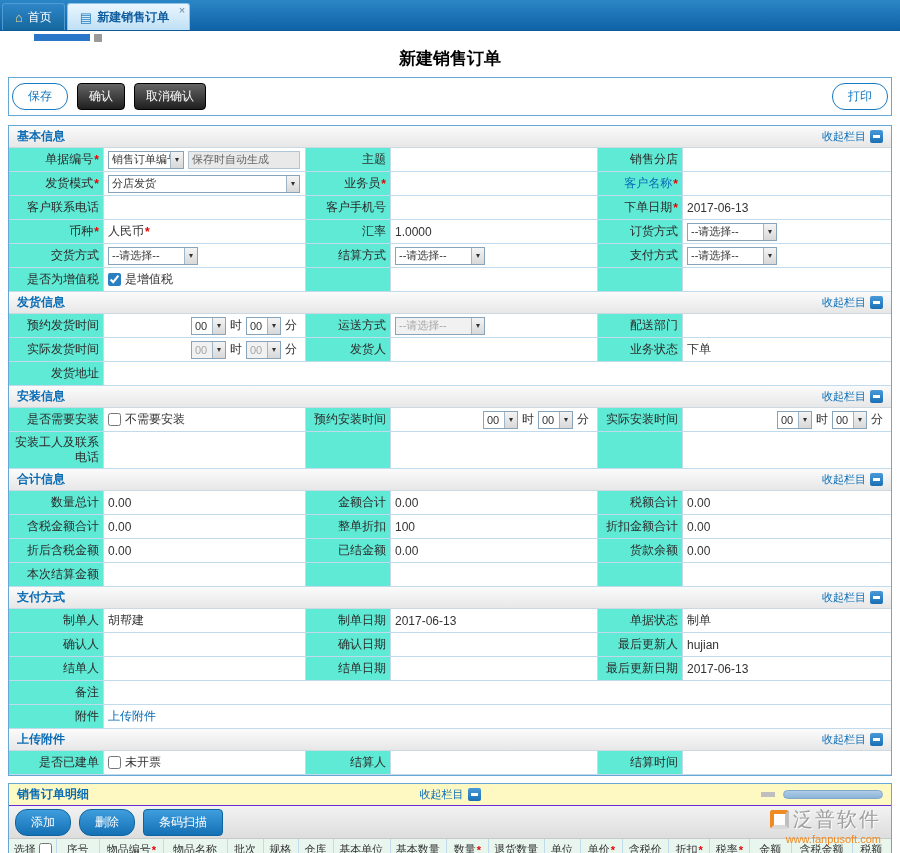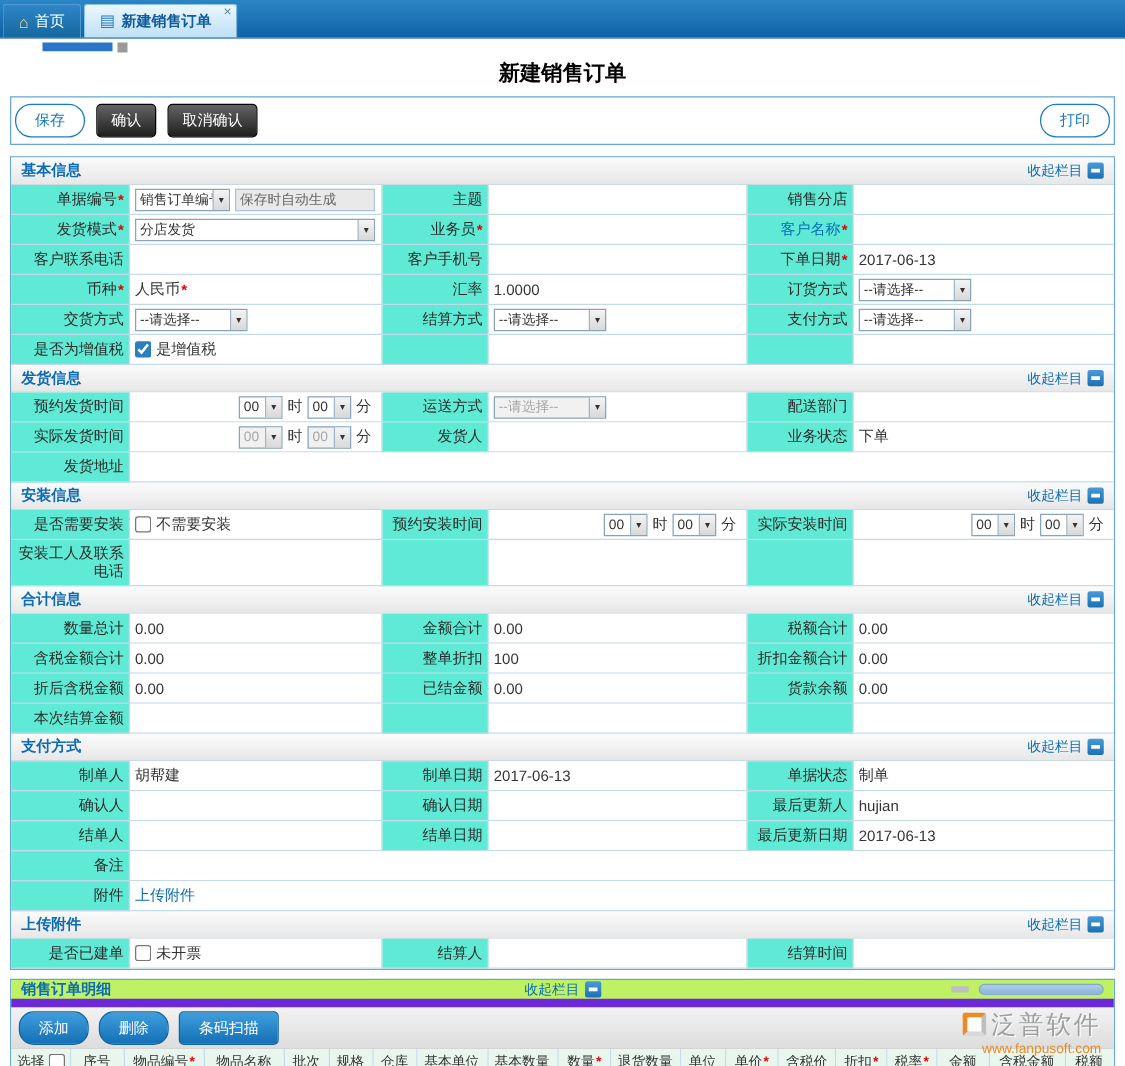--- a/index.html
+++ b/index.html
@@ -69,21 +69,21 @@
   .sel-xs{width:35px;}
   .sel.dis{background:#f1f1f1;}
   .sel.dis .st{color:#a6a6a6;}
   .unit{margin:0 4px;}
   .inp-auto{width:112px;height:18px;border:1px solid #b0c4d4;background:#e9e9e9;color:#666;font-size:11px;
             padding:0 3px;margin-left:4px;font-family:inherit;}
   input[type=checkbox]{width:13px;height:13px;margin:0 4px 0 0;accent-color:#2a7fc0;}
 
   
   .detailp{position:relative;margin-bottom:0;}
-  .dhead{display:flex;align-items:center;height:22px;padding:0 8px;background:#bef264;border-bottom:7px solid #6d28d9;}
+  .dhead{display:flex;align-items:center;height:22px;padding:0 8px;background:#fef9c3;border-bottom:1px solid #6d28d9;}
   .zone{flex:1;display:flex;align-items:center;}
   .zone.c{justify-content:center;}
   .zone.r{justify-content:flex-end;gap:8px;}
   .dash{width:14px;height:5px;background:#bfbfbf;}
   .hthumb{width:100px;height:9px;border-radius:5px;background:linear-gradient(#aecde8,#8db4d8);border:1px solid #7fa8cc;}
   .dtoolbar{display:flex;align-items:center;gap:8px;height:33px;padding:0 6px;
             background:linear-gradient(#f2f2f2,#dddddd);border-bottom:1px solid #c9c9c9;position:relative;}
   .btn-blue{background:linear-gradient(#3f9ede,#1470b4);border:1px solid #0f649f;color:#fff;padding:4px 15px;}
   .pill{border-radius:12px;}
   .rr{border-radius:4px;}

